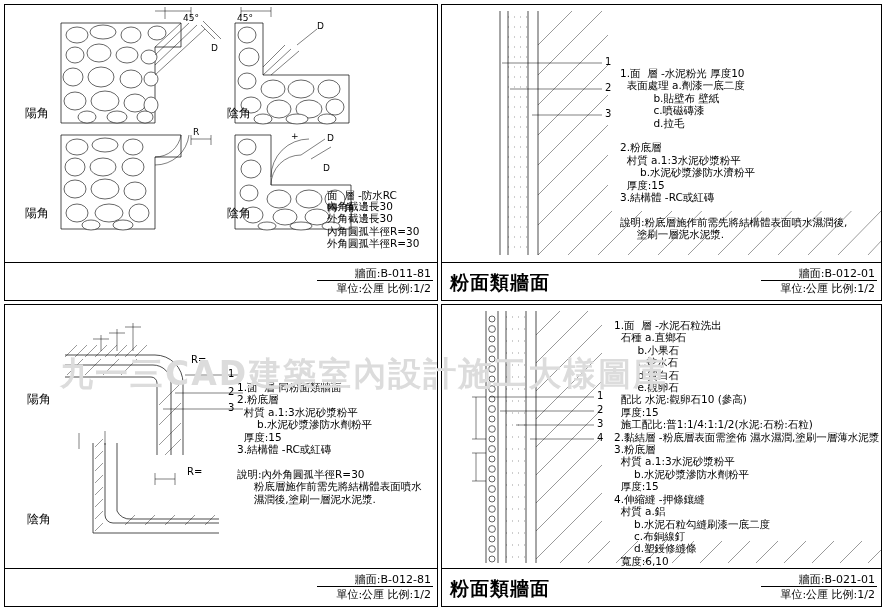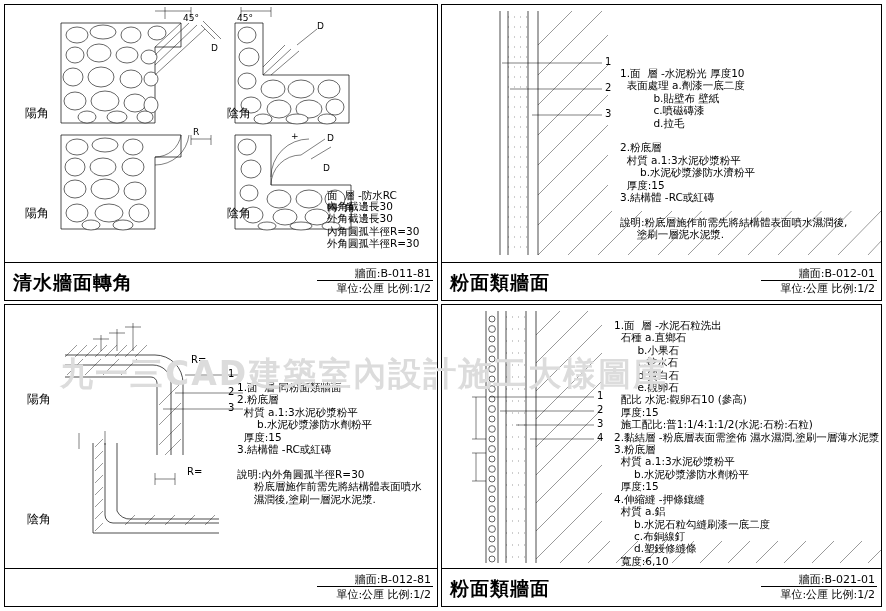--- a/index.html
+++ b/index.html
@@ -167,21 +167,20 @@
       <div class="lbl" style="left:222px;top:200px;">陰角</div>
 
       <div class="notes" style="left:322px;top:160px;margin-top:24px;">面  層 -防水RC
 轉  角</div>
       <div class="notes" style="left:322px;top:195px;">內角截邊長30
 外角截邊長30
 內角圓孤半徑R=30
 外角圓孤半徑R=30</div>
     </div>
     <div class="titlebar">
-      <div class="title-name">清水牆面轉角</div>
       <div class="title-code">
         <span class="l1">牆面:B-011-81</span>
         <span class="l2">單位:公厘 比例:1/2</span>
       </div>
       <div class="title-sep" style="right:4px;width:116px;"></div>
     </div>
   </div>
 
   <div class="panel" id="panel-tr">
     <div class="drawing">

